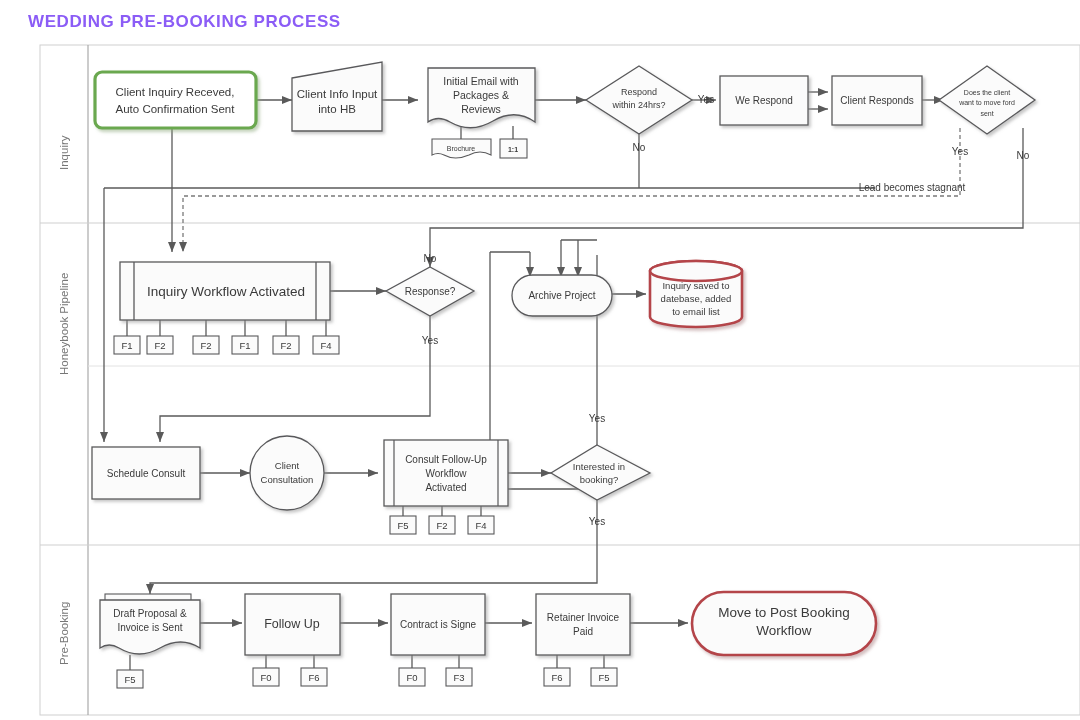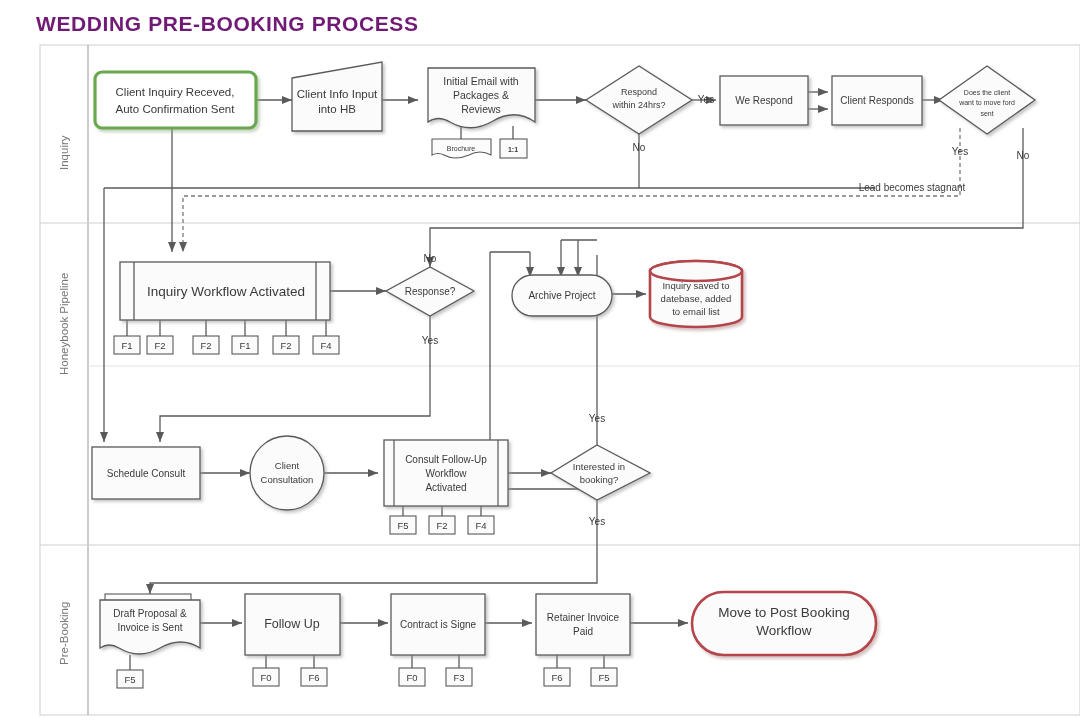--- a/index.html
+++ b/index.html
@@ -1,20 +1,20 @@
 <!DOCTYPE html>
 <html><head>
 <meta charset="utf-8">
 <style>
   html,body{margin:0;padding:0;background:#ffffff;}
   body{width:1080px;height:720px;overflow:hidden;
        font-family:"Liberation Sans","DejaVu Sans",sans-serif;color:#444;}
   #stage{position:relative;width:1080px;height:720px;}
-  #title{position:absolute;left:36px;top:12px;font-size:21px;letter-spacing:.6px;
-         color:#701a75;font-weight:600;}
+  #title{position:absolute;left:28px;top:12px;font-size:17px;letter-spacing:.6px;
+         color:#8b5cf6;font-weight:600;}
   svg{position:absolute;left:0;top:0;width:1080px;height:720px;}
   .lane-label{font-size:11.5px;fill:#777;}
   .nodetext{font-size:11.5px;fill:#3a3a3a;text-anchor:middle;}
   .nodetext.big{font-size:13.5px;}
   .nodetext.sm{font-size:9px;}
   .nodetext.tiny{font-size:7px;}
   .edgelabel{font-size:10px;fill:#3a3a3a;text-anchor:middle;}
   .fboxtext{font-size:9.5px;fill:#3a3a3a;text-anchor:middle;}
   .shape{fill:#fbfbfb;stroke:#59595b;stroke-width:1.3;}
   .shape-plain{fill:#fbfbfb;stroke:#59595b;stroke-width:1.1;}

